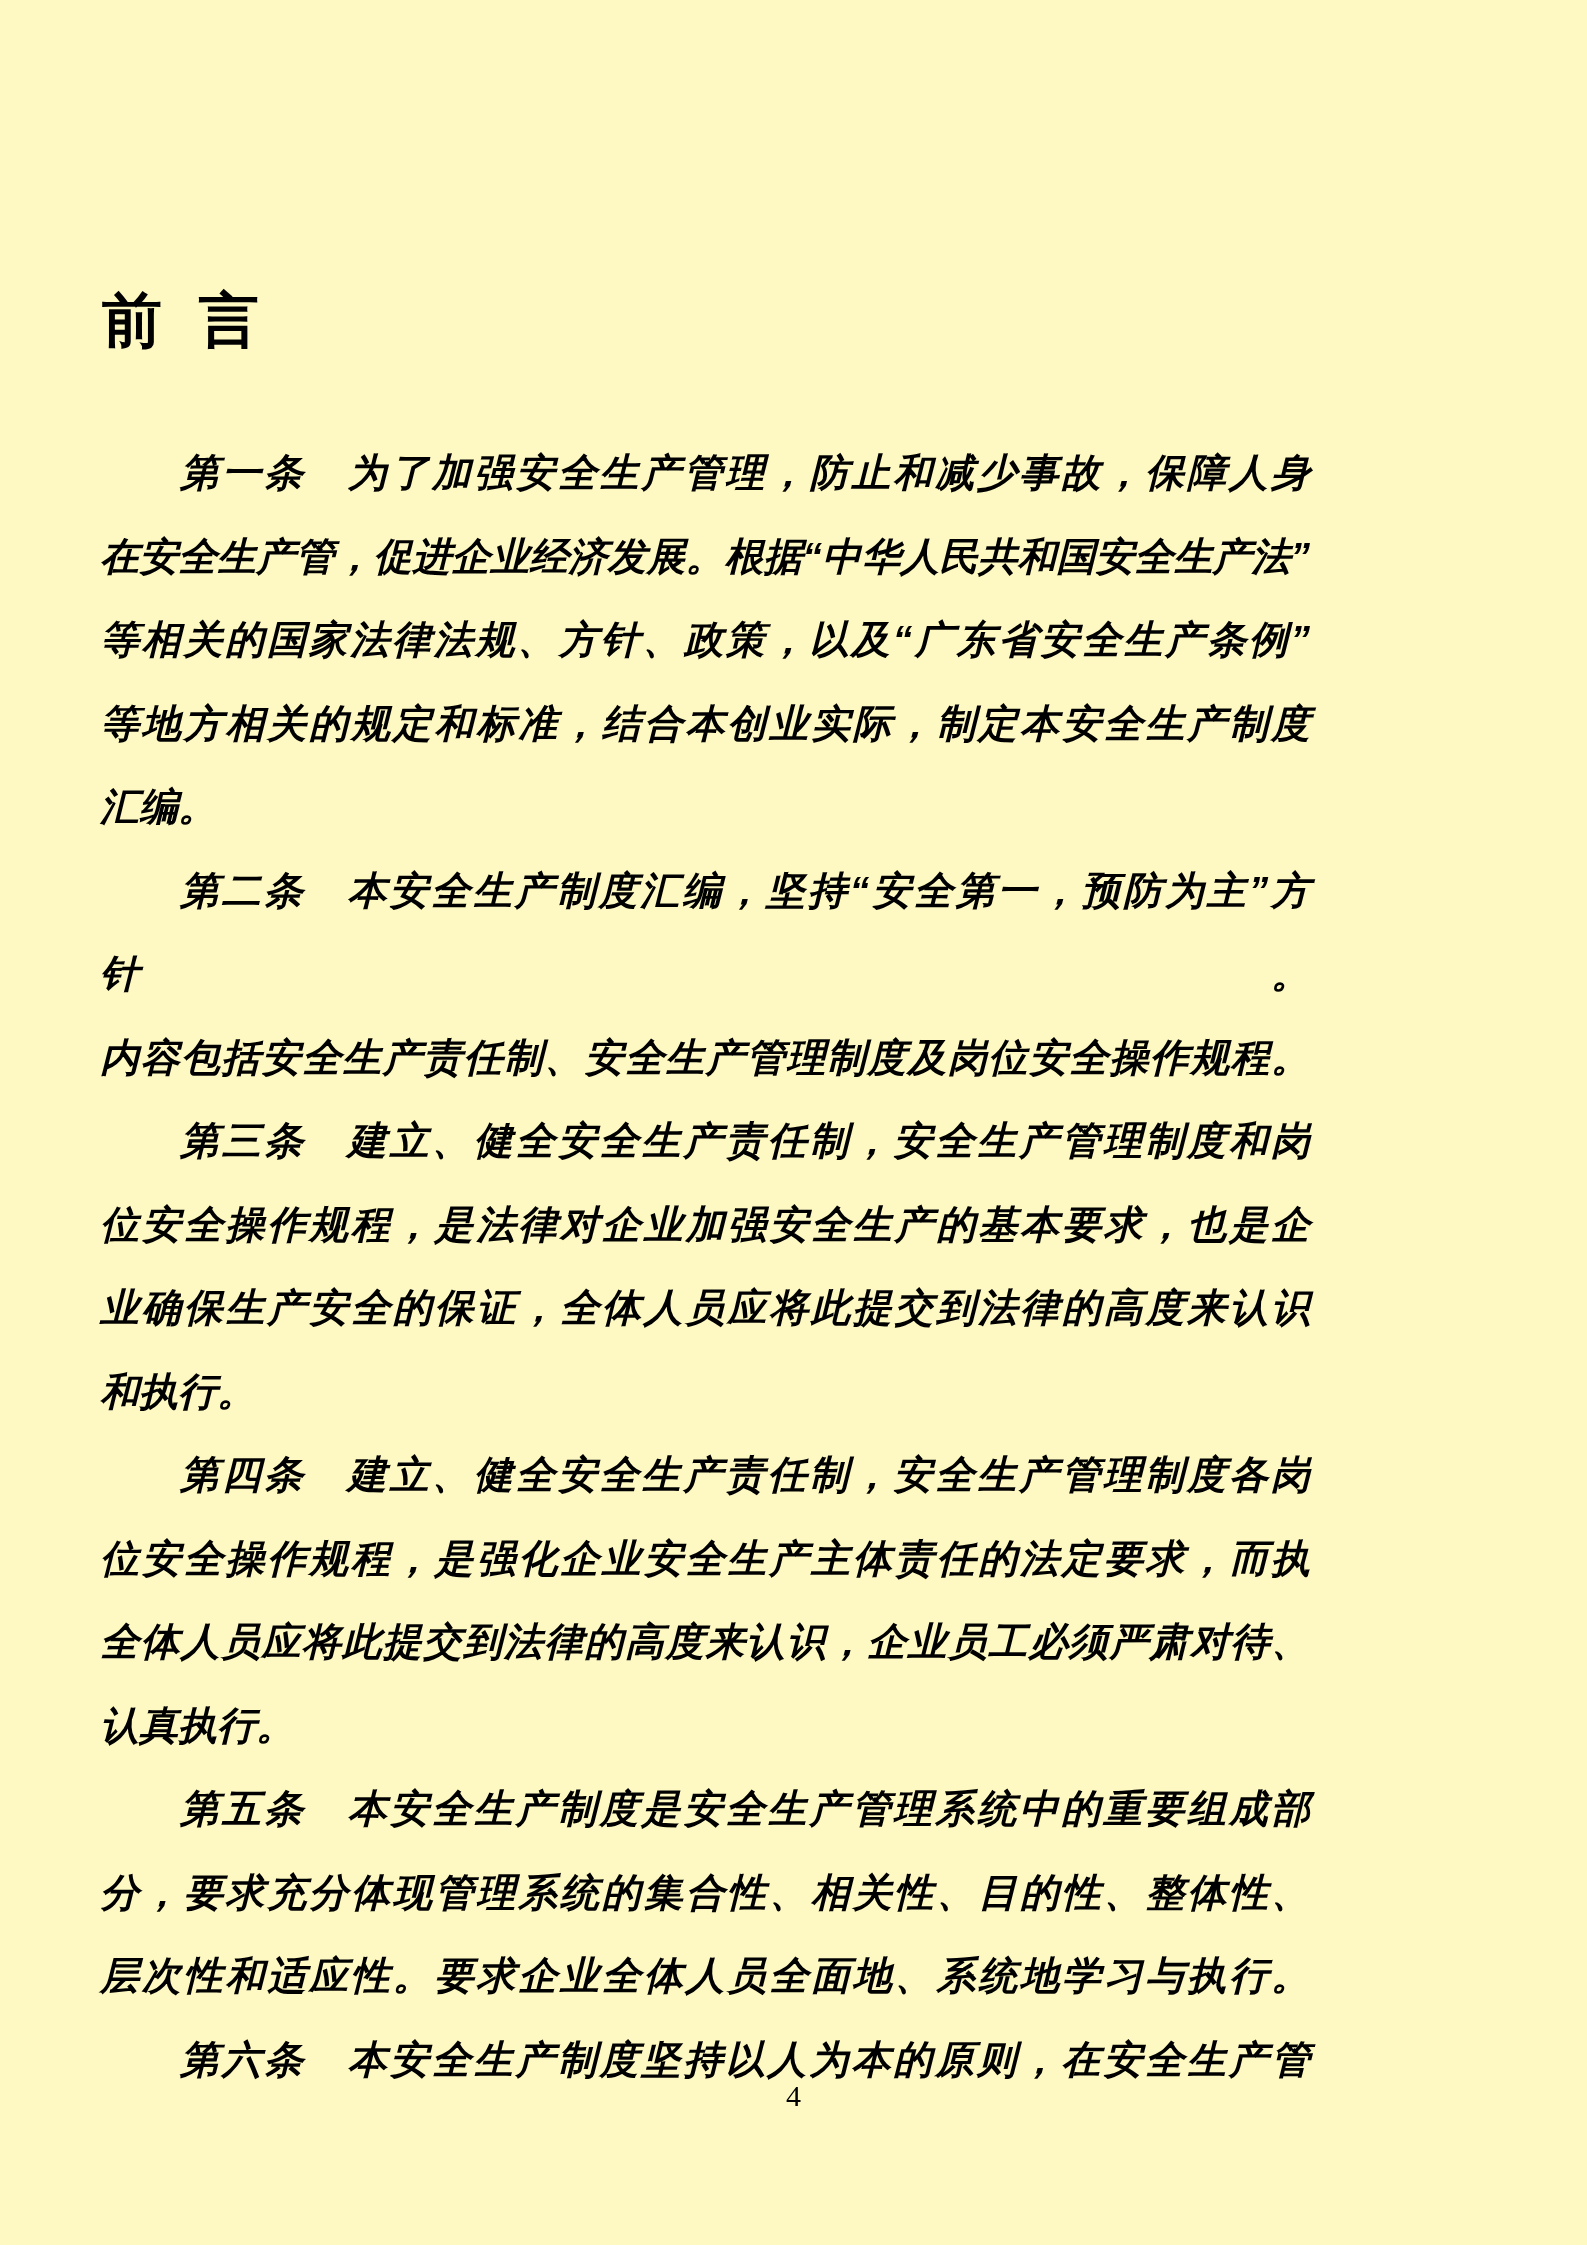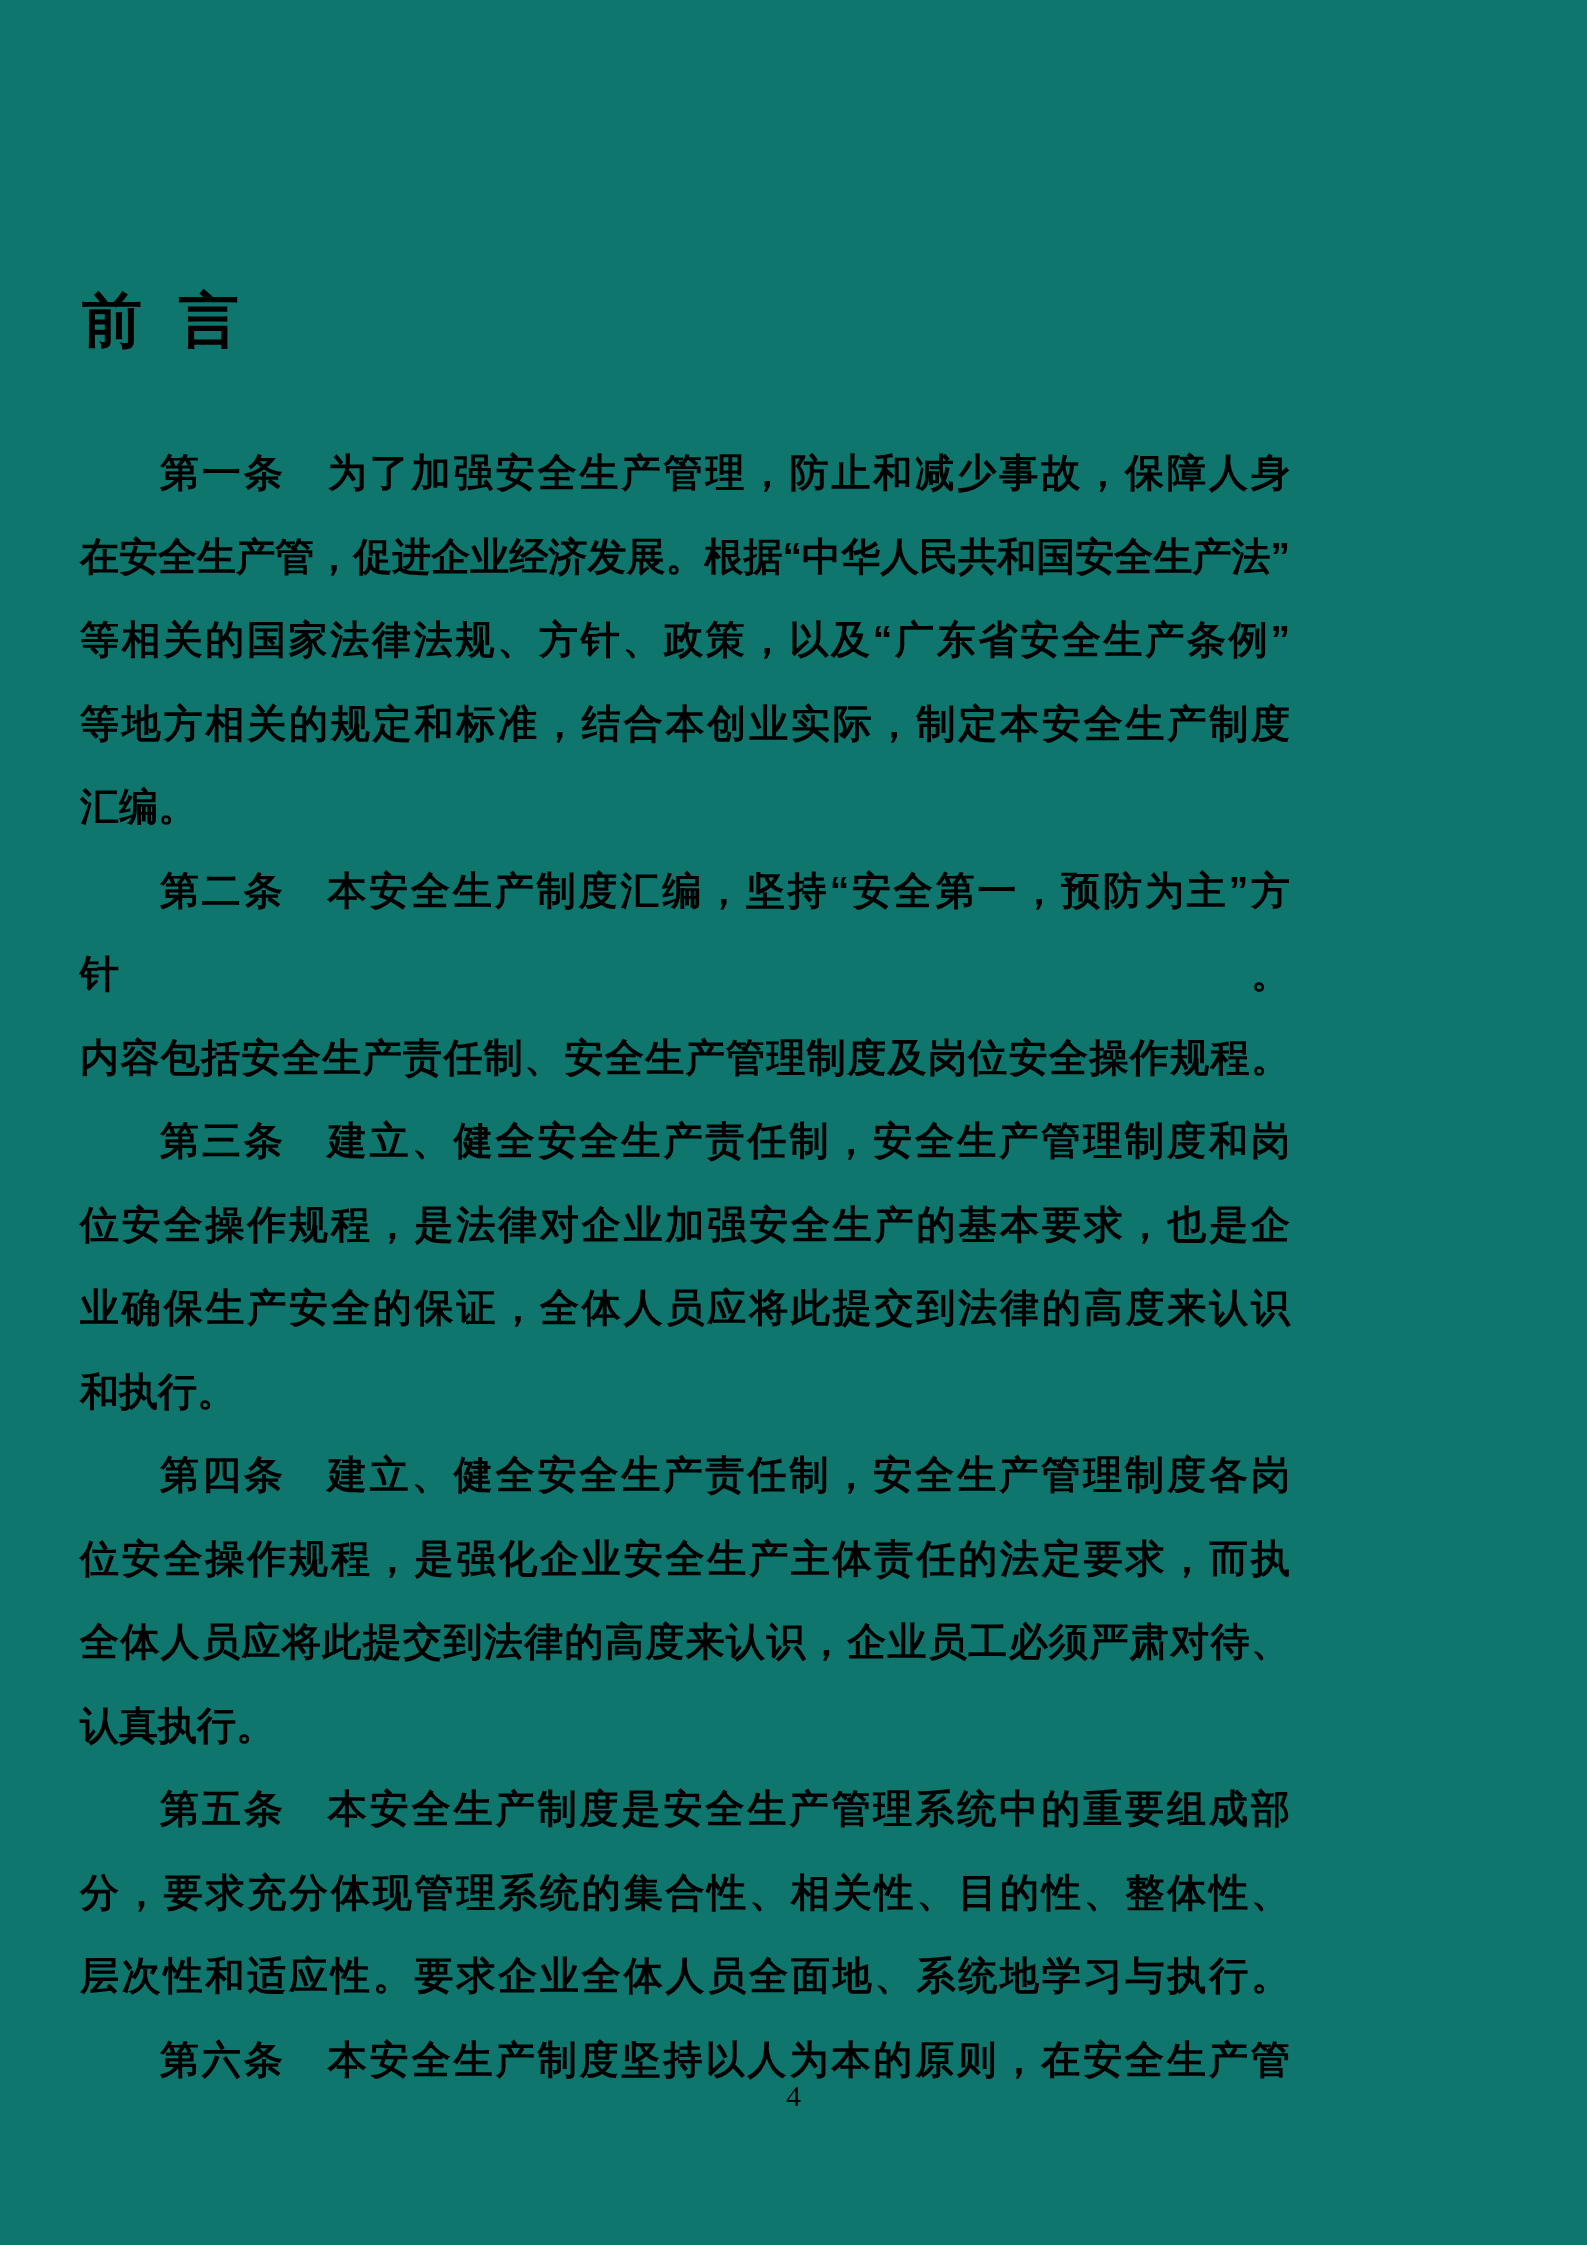--- a/index.html
+++ b/index.html
@@ -4,24 +4,24 @@
 <style>
   html, body {
     margin: 0;
     padding: 0;
     background: #ffffff;
   }
   .page {
     position: relative;
     width: 1587px;
     height: 2245px;
-    background: #0f766e;
+    background: #fef9c3;
     color: #000000;
     box-sizing: border-box;
-    padding: 288px 187px 0 80px;
+    padding: 288px 187px 0 100px;
     overflow: hidden;
     font-family: "Liberation Sans", "DejaVu Sans", sans-serif;
   }
   .doc-title {
     margin: 0 0 0 2px;
     font-size: 60px;
     font-weight: bold;
     line-height: 66px;
     letter-spacing: 0;
     word-spacing: 20px;
@@ -31,20 +31,21 @@
     margin-top: 77px;
     width: 1210px;
     font-size: 39px;
     font-weight: bold;
     line-height: 83.5px;
     color: #000000;
   }
   .para {
     margin: 0;
     padding: 0;
+    font-style: italic;
   }
   .line {
     text-align: justify;
     text-align-last: justify;
     text-justify: inter-ideograph;
   }
   .line.indent {
     text-indent: 80px;
   }
   .line.short {

